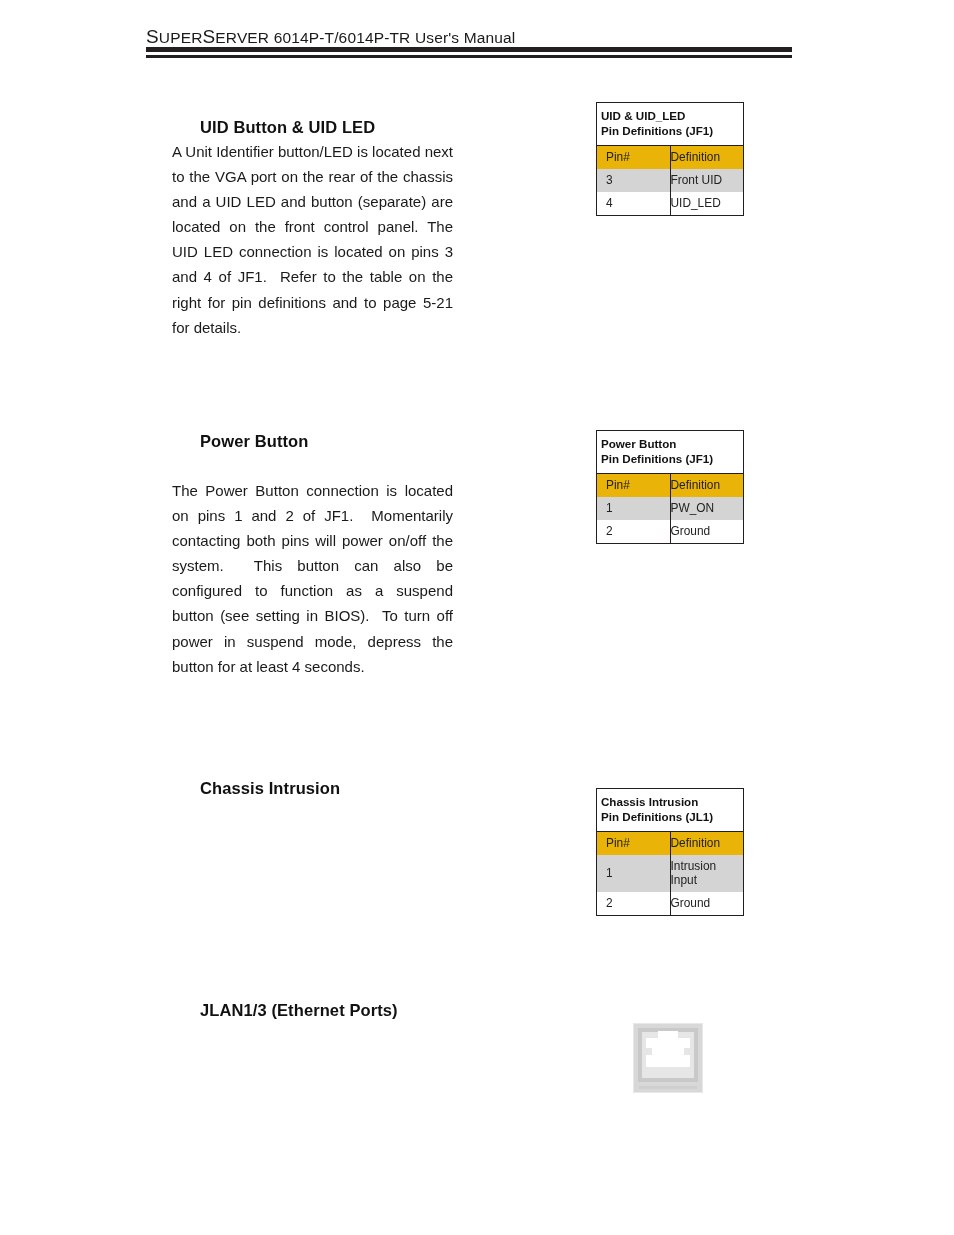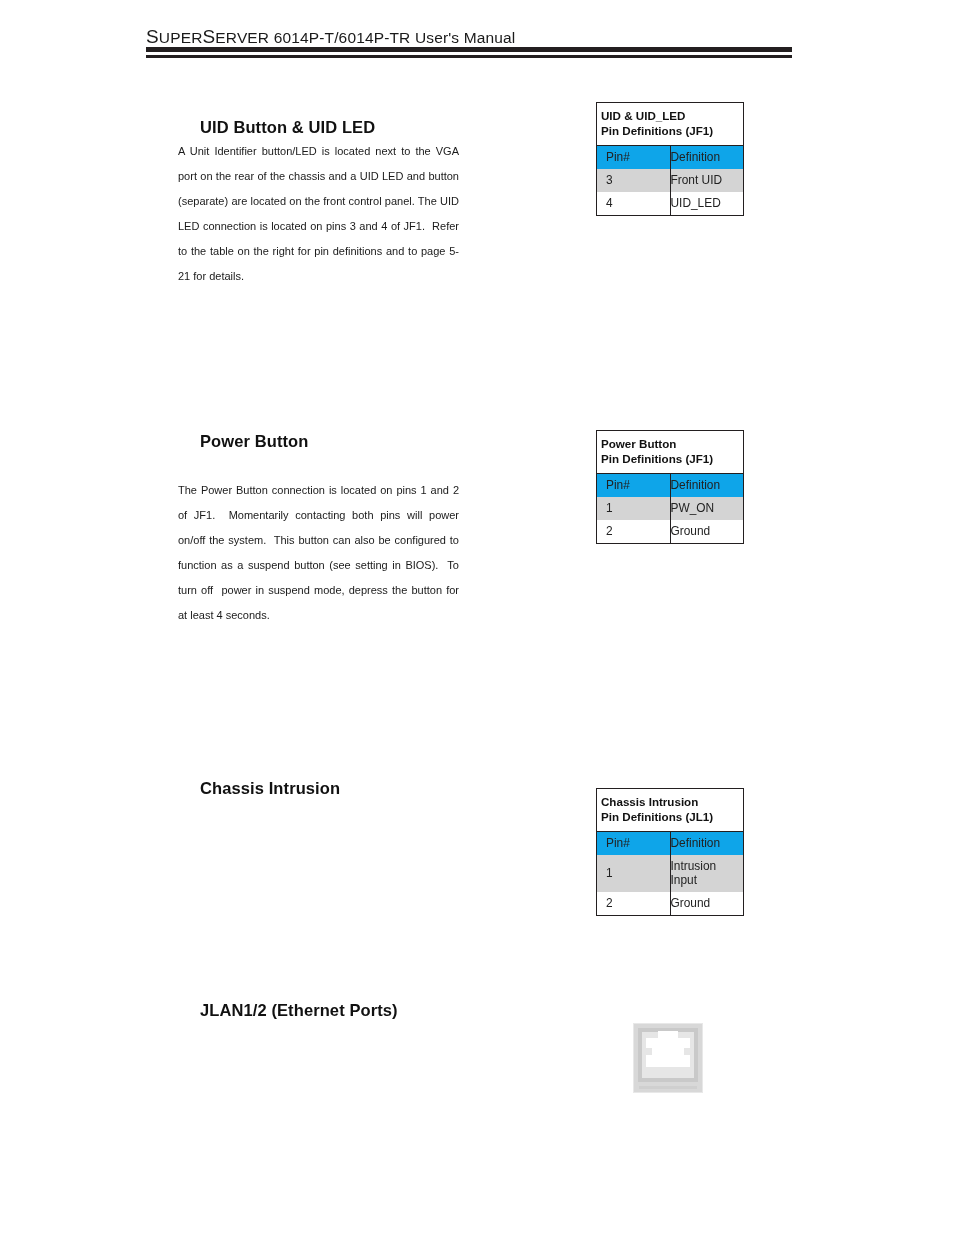--- a/index.html
+++ b/index.html
@@ -62,23 +62,23 @@
     position: absolute;
     left: 200px;
     font-size: 16.5px;
     font-weight: bold;
     color: #111111;
     letter-spacing: 0.1px;
     white-space: nowrap;
   }
   .body-text {
     position: absolute;
-    left: 178px;
+    left: 172px;
     width: 281px;
-    font-size: 11px;
+    font-size: 15px;
     line-height: 25.1px;
     text-align: justify;
     text-justify: inter-word;
     color: #1a1a1a;
     white-space: pre-wrap;
   }
   .body-text.ragged {
     text-align: left;
   }
 
@@ -116,21 +116,21 @@
     padding-left: 9px;
     border-right: 1.4px solid #231f20;
     box-sizing: border-box;
   }
   .pin-table td.col-def {
   }
   .pin-table tr.row-shaded td {
     background: #d4d4d4;
   }
   .pin-table tr.row-head td {
-    background: #0ea5e9;
+    background: #eab308;
   }
 
   
   .rj45-figure {
     position: absolute;
     left: 633px;
     top: 1023px;
     width: 70px;
     height: 70px;
   }
@@ -187,21 +187,21 @@
   <div class="header-rule-thin"></div>
 
   <div class="section-heading" style="top:93px;margin-top:25px;">UID Button &amp; UID LED</div>
   <div class="body-text" style="top:139px;">A Unit Identifier button/LED is located next to the VGA port on the rear of the chassis and a UID LED and button (separate) are located on the front control panel. The UID LED connection is located on pins 3 and 4 of JF1.  Refer to the table on the right for pin definitions and to page 5-21 for details.</div>
 
   <div class="section-heading" style="top:432px;">Power Button</div>
   <div class="body-text" style="top:478px;">The Power Button connection is located on pins 1 and 2 of JF1.  Momentarily contacting both pins will power on/off the system.  This button can also be configured to function as a suspend button (see setting in BIOS).  To turn off  power in suspend mode, depress the button for at least 4 seconds.</div>
 
   <div class="section-heading" style="top:779px;">Chassis Intrusion</div>
 
-  <div class="section-heading" style="top:1001px;">JLAN1/2 (Ethernet Ports)</div>
+  <div class="section-heading" style="top:1001px;">JLAN1/3 (Ethernet Ports)</div>
 
   <div class="pin-table" style="left:596px; top:102px;">
     <table>
       <tbody>
           <tr>
         <td class="tbl-title" colspan="2"><span>UID &amp; UID_LED</span><br><span>Pin Definitions (JF1)</span></td>
       </tr>
       <tr class="row-head">
         <td class="col-pin">Pin#</td>
         <td class="col-def">Definition</td>

